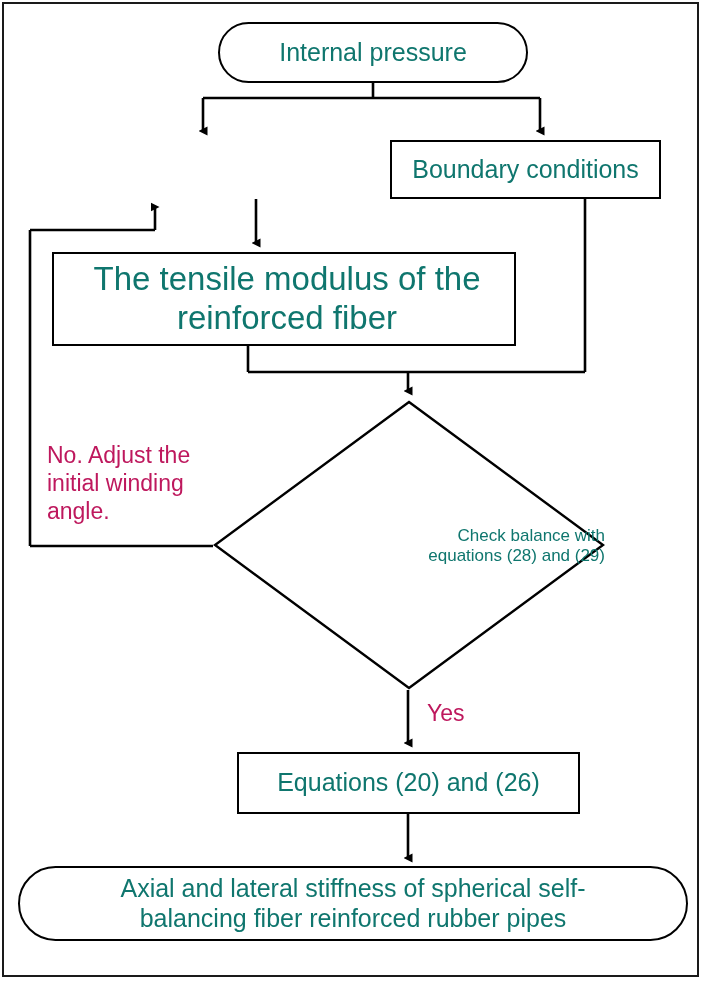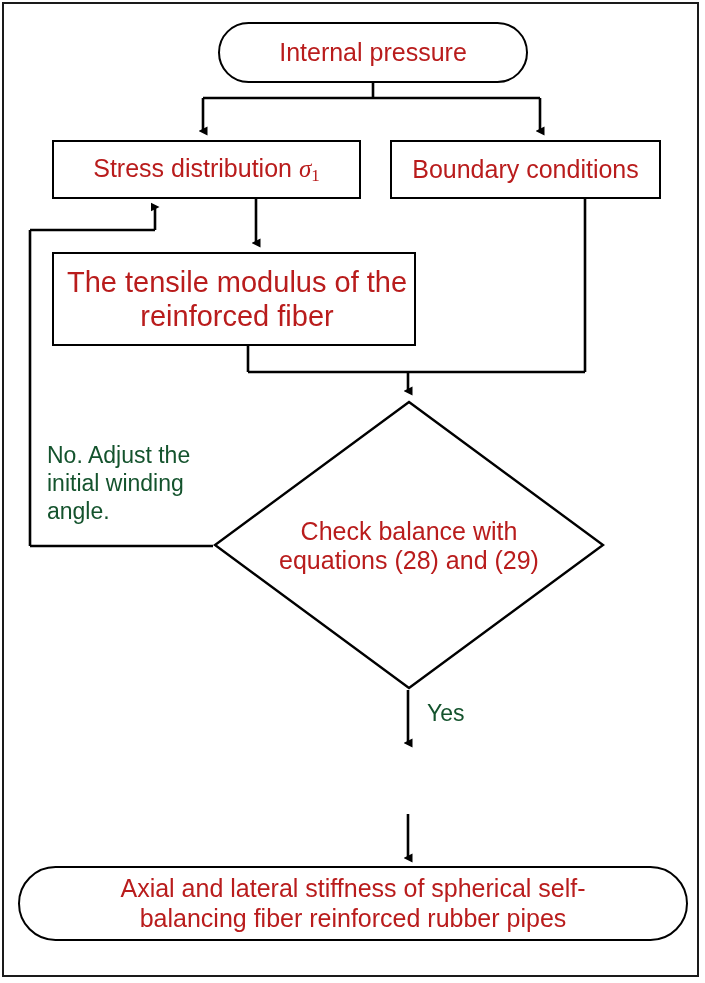--- a/index.html
+++ b/index.html
@@ -31,21 +31,21 @@
     width: 705px;
     height: 983px;
   }
   .node {
     position: absolute;
     box-sizing: border-box;
     display: flex;
     align-items: center;
     justify-content: center;
     text-align: center;
-    color: #b91c1c;
+    color: #0f766e;
     background: #ffffff;
   }
   .node-rect {
     border: 2px solid #000000;
   }
   .node-terminal {
     border: 2.5px solid #000000;
   }
   .node-label {
     display: block;
@@ -60,22 +60,22 @@
   }
   #node-stress-distribution {
     left: 52px; top: 140px; width: 309px; height: 59px;
     font-size: 25px;
   }
   #node-boundary-conditions {
     left: 390px; top: 140px; width: 271px; height: 59px;
     font-size: 25px;
   }
   #node-tensile-modulus {
-    left: 52px; top: 252px; width: 364px; height: 94px;
-    font-size: 29px;
+    left: 52px; top: 252px; width: 464px; height: 94px;
+    font-size: 33px;
     padding-left: 6px;
   }
   #node-equations-20-26 {
     left: 237px; top: 752px; width: 343px; height: 62px;
     font-size: 25px;
   }
   #node-output-stiffness {
     left: 18px; top: 866px; width: 670px; height: 75px;
     border-radius: 45px;
     font-size: 25px;
@@ -87,28 +87,29 @@
     pointer-events: auto;
   }
   #node-check-balance .diamond-svg {
     position: absolute;
     left: 0; top: 0;
     width: 392px; height: 290px;
   }
   #node-check-balance .node-label {
     position: relative;
     z-index: 2;
-    font-size: 25px;
+    font-size: 17px;
     width: 420px;
     margin-top: 2px;
+    text-align: right;
   }
   
   .free-label {
     position: absolute;
-    color: #14532d;
+    color: #be185d;
     white-space: pre-line;
     line-height: 1.22;
   }
   #label-no-adjust {
     left: 47px; top: 441px;
     width: 180px;
     font-size: 23px;
     text-align: left;
   }
   #label-yes {
@@ -175,41 +176,41 @@
 
     <g>
       <path d="M 408 814 L 408 858" stroke="#000000" stroke-width="2.6" fill="none" marker-end="url(#arrowhead)"></path>
     </g>
   </svg>
 
   <div class="node node-terminal" id="node-internal-pressure">
     <span class="node-label">Internal pressure</span>
   </div>
 
-  <div class="node node-rect" id="node-stress-distribution">
-    <span class="node-label"><span>Stress distribution </span><span class="sigma-sym">σ</span><span class="sigma-sub">1</span></span>
-  </div>
 
   <div class="node node-rect" id="node-boundary-conditions">
     <span class="node-label">Boundary conditions</span>
   </div>
 
   <div class="node node-rect" id="node-tensile-modulus">
     <span class="node-label">The tensile modulus of the
 reinforced fiber</span>
   </div>
 
   <div class="node" id="node-check-balance">
     <svg class="diamond-svg" viewBox="0 0 392 290" xmlns="http://www.w3.org/2000/svg">
       <polygon points="196,2 390,145 196,288 2,145" fill="#ffffff" stroke="#000000" stroke-width="2.4"></polygon>
     </svg>
     <span class="node-label">Check balance with
 equations (28) and (29)</span>
   </div>
 
+  <div class="node node-rect" id="node-equations-20-26">
+    <span class="node-label">Equations (20) and (26)</span>
+  </div>
 
   <div class="node node-terminal" id="node-output-stiffness">
     <span class="node-label">Axial and lateral stiffness of spherical self-
 balancing fiber reinforced rubber pipes</span>
   </div>
 
   <div class="free-label" id="label-no-adjust">No. Adjust the
 initial winding
 angle.</div>
 

